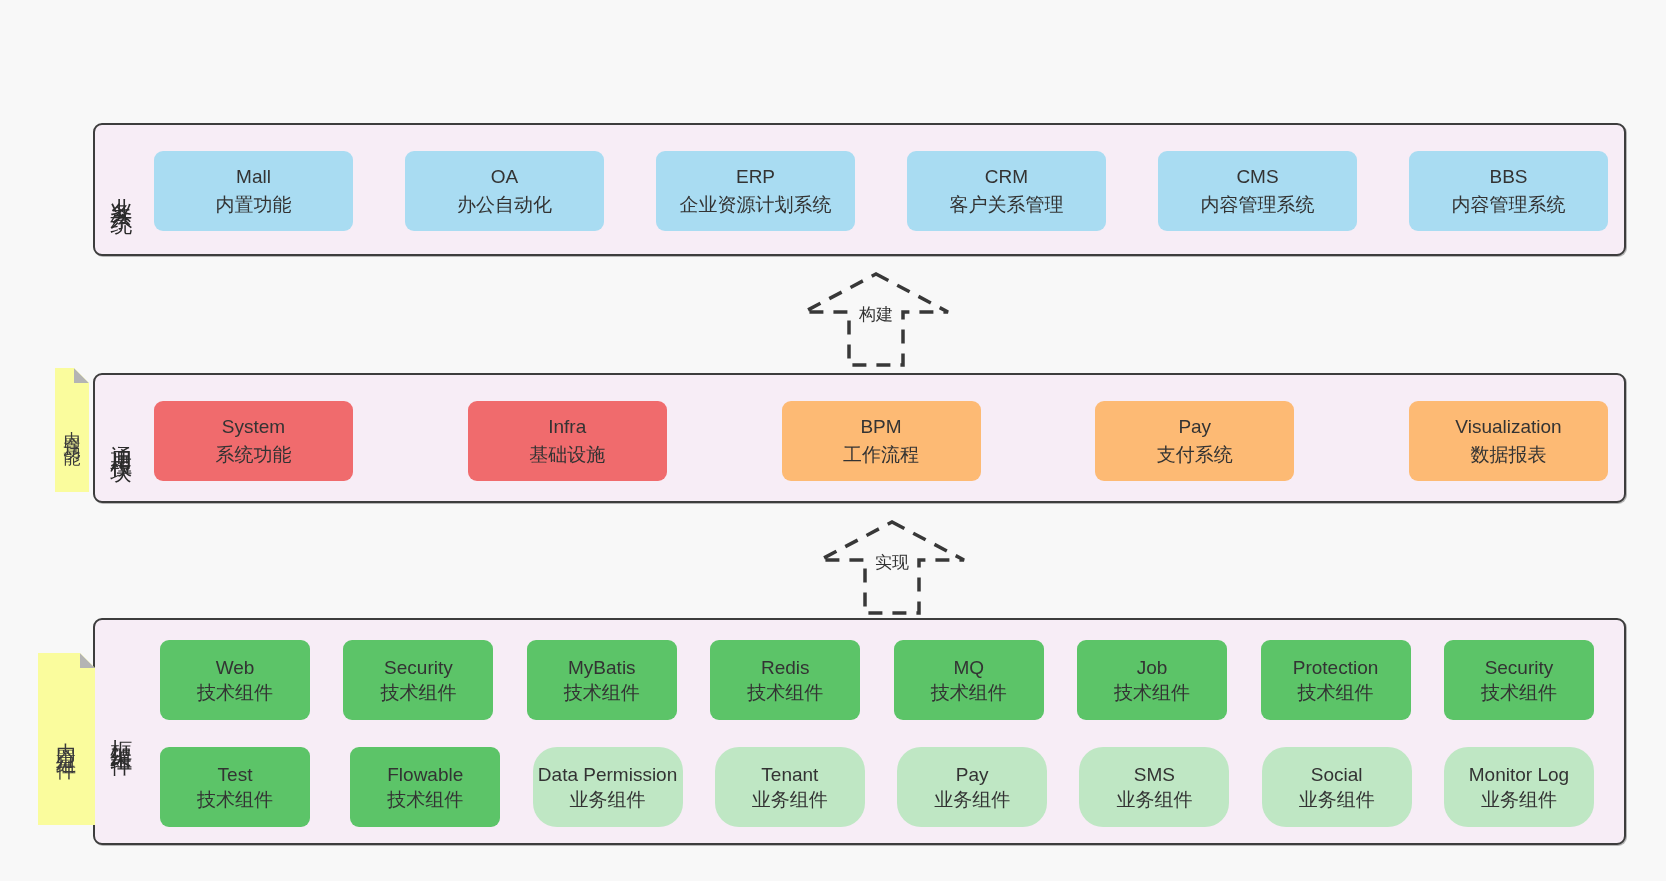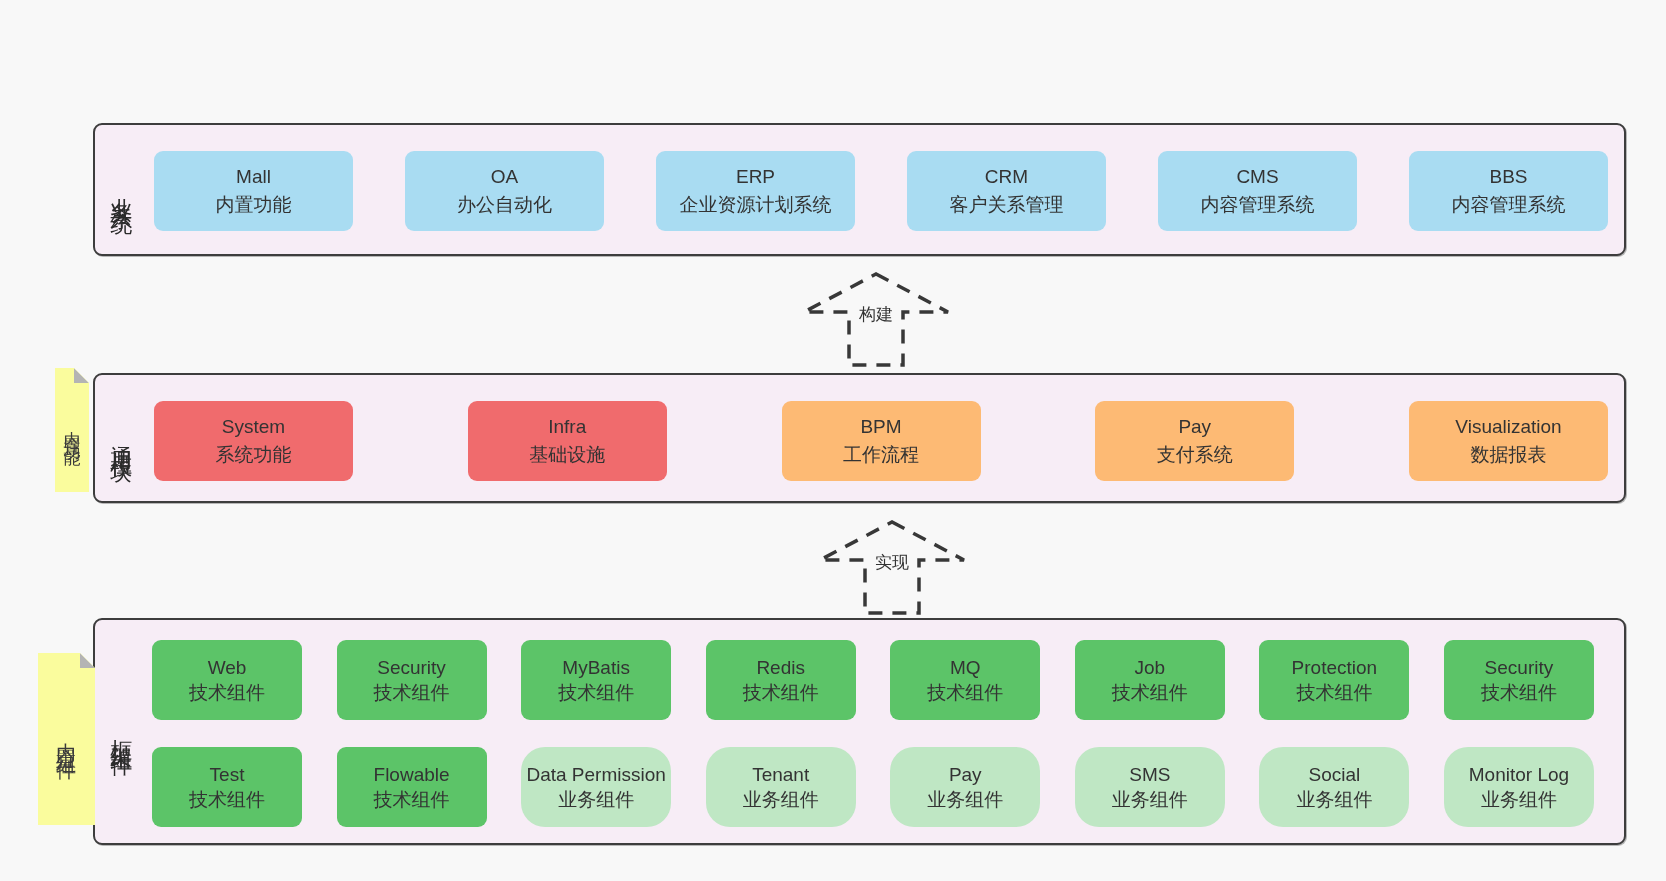--- a/index.html
+++ b/index.html
@@ -39,21 +39,21 @@
     text-align:center;color:#333;
     font-size:19px;line-height:28px;
     box-sizing:border-box;padding:2px 4px;
   }
   .six .box{width:199px;height:80px;}
   .eight .box{width:150px;height:80px;font-size:19px;line-height:25px;}
 
   .blue{background:#a9dcf2;}
   .red{background:#f06b6d;}
   .pink{background:#fdba74;}
-  .green{background:#5cc468;}
+  .green{background:#5cc468;margin-left:8px;}
   .green2{background:#bfe7c4;border-radius:24px;}
 
   .arrow{position:absolute;width:152px;height:100px;}
   #arrow-build{left:800px;top:270px;text-align:right;}
   #arrow-implement{left:816px;top:518px;}
   .arrow svg{position:absolute;left:0;top:0;}
   .arrow-label{
     position:absolute;left:50%;top:33px;transform:translateX(-50%);
     background:#f8f8f8;padding:0 4px;
     font-size:17px;color:#333;white-space:nowrap;z-index:3;

